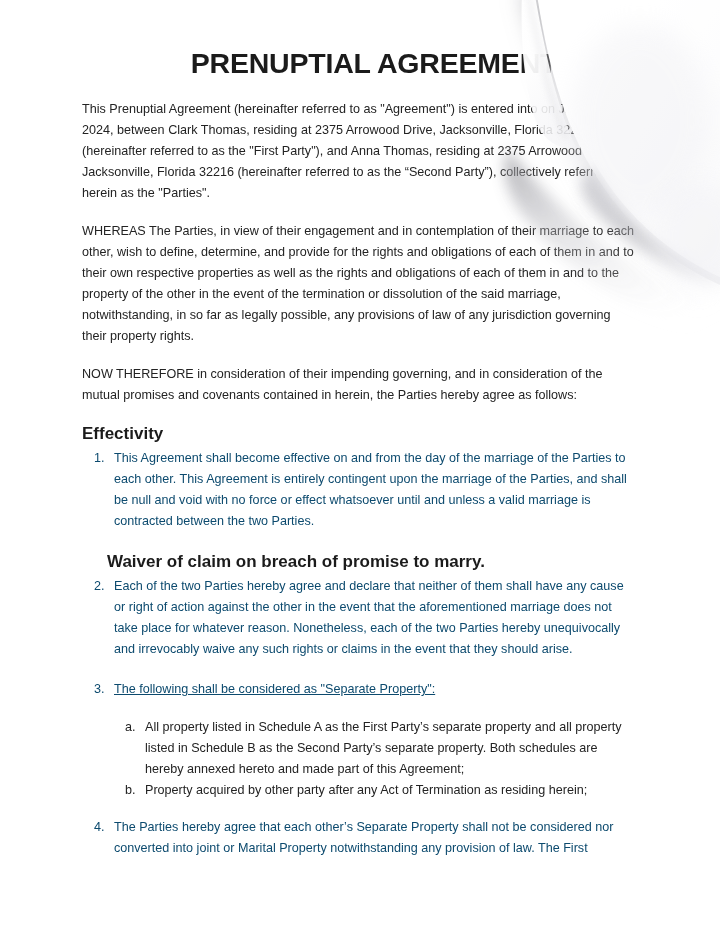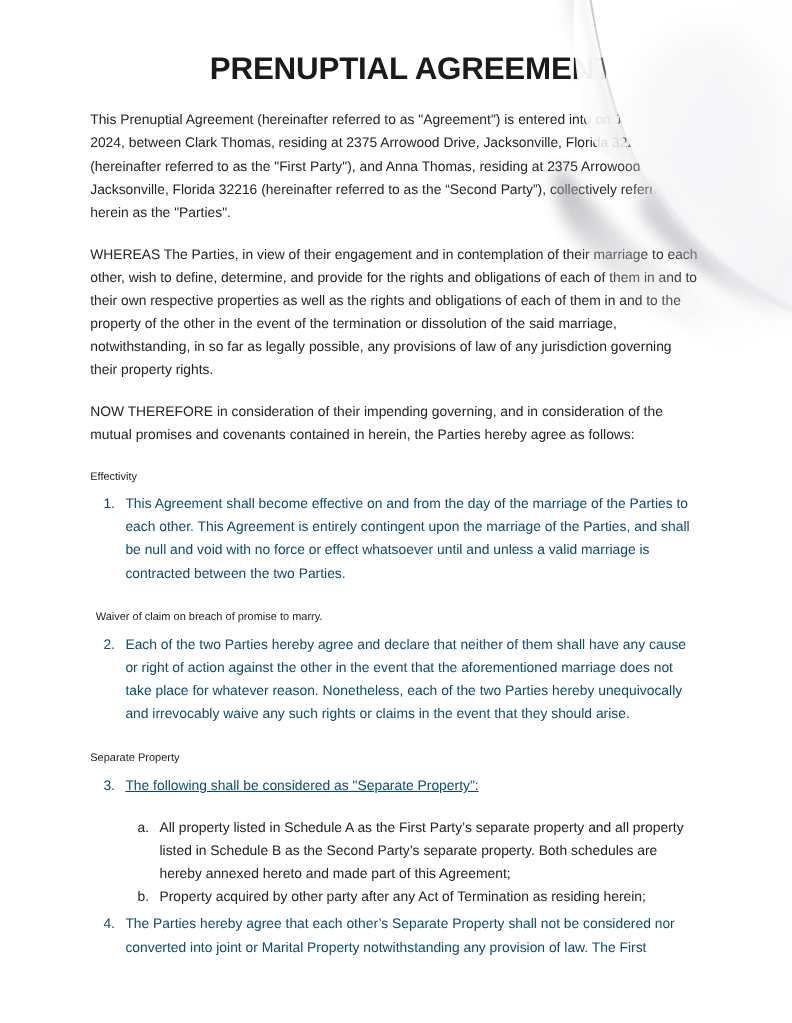--- a/index.html
+++ b/index.html
@@ -54,51 +54,52 @@
     color: #232323;
     text-align: left;
     white-space: pre-wrap;
   }
   p.para.first {
     margin-top: 19px;
   }
 
   h2.section-head {
     margin: 0 0 4px 0;
-    font-size: 10px;
-    line-height: 21px;
-    font-weight: normal;
+    font-size: 17px;
+    line-height: 21px;
+    font-weight: bold;
     color: #1b1b1b;
   }
   h2.section-head.indented {
     padding-left: 5px;
   }
   h2.section-head.gap-above {
     margin-top: 11px;
+    margin-left: 20px;
   }
 
   ol.num-list {
     margin: 0 0 0 0;
     padding: 0 0 0 26px;
     list-style-position: outside;
     list-style-type: decimal;
   }
   ol.num-list > li {
     font-size: 12.6px;
     line-height: 21px;
     color: #0c4a6e;
     padding-left: 6px;
     margin-bottom: 0;
   }
   ol.num-list > li.spaced {
     margin-bottom: 19px;
   }
 
   ol.alpha-list {
-    margin: 17px 0 4px 0;
+    margin: 17px 0 16px 0;
     padding: 0 0 0 31px;
     list-style-position: outside;
     list-style-type: lower-alpha;
   }
   ol.alpha-list > li {
     font-size: 12.6px;
     line-height: 21px;
     color: #232323;
     padding-left: 6px;
   }
@@ -137,21 +138,20 @@
       <ol class="num-list" start="1">
         <li class="spaced">This Agreement shall become effective on and from the day of the marriage of the Parties to each other. This Agreement is entirely contingent upon the marriage of the Parties, and shall be null and void with no force or effect whatsoever until and unless a valid marriage is contracted between the two Parties.</li>
       </ol>
 
       <h2 class="section-head indented gap-above">Waiver of claim on breach of promise to marry.</h2>
 
       <ol class="num-list" start="2">
         <li class="spaced">Each of the two Parties hereby agree and declare that neither of them shall have any cause or right of action against the other in the event that the aforementioned marriage does not take place for whatever reason. Nonetheless, each of the two Parties hereby unequivocally and irrevocably waive any such rights or claims in the event that they should arise.</li>
       </ol>
 
-      <h2 class="section-head gap-above">Separate Property</h2>
 
       <ol class="num-list" start="3">
         <li class="tight">The following shall be considered as "Separate Property":</li>
 
         <ol class="alpha-list">
           <li>All property listed in Schedule A as the First Party’s separate property and all property listed in Schedule B as the Second Party’s separate property. Both schedules are hereby annexed hereto and made part of this Agreement;</li>
           <li>Property acquired by other party after any Act of Termination as residing herein;</li>
         </ol>
 
         <li>The Parties hereby agree that each other’s Separate Property shall not be considered nor converted into joint or Marital Property notwithstanding any provision of law. The First</li>

